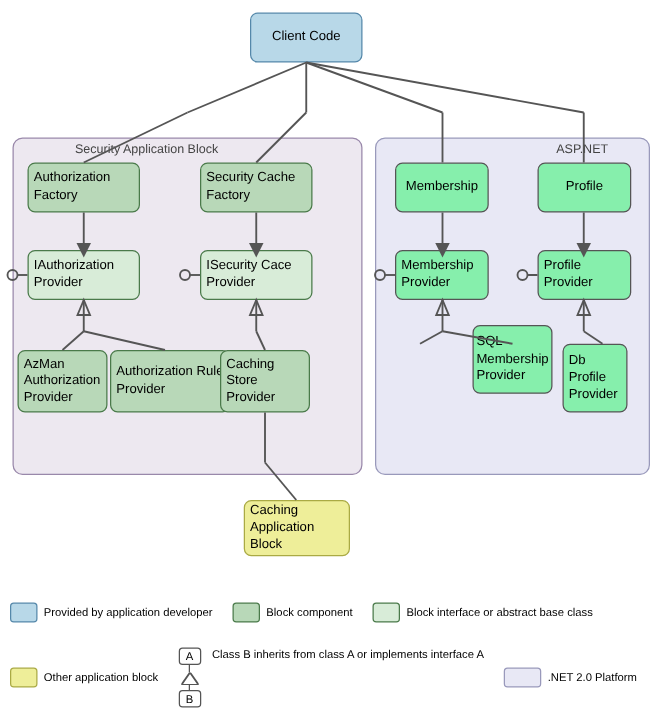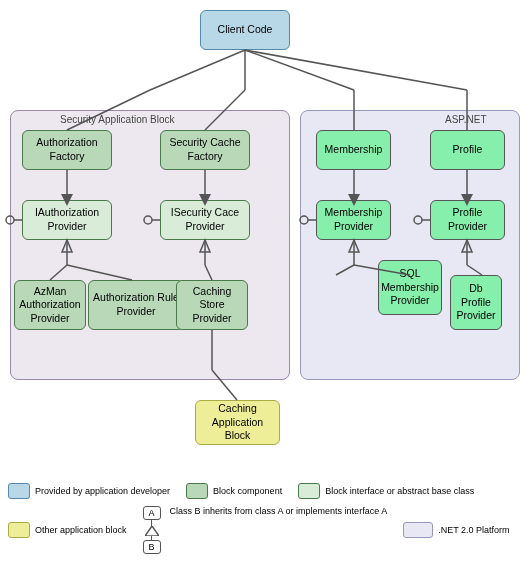--- a/index.html
+++ b/index.html
@@ -15,21 +15,21 @@
       position: relative;
       width: 529px;
       height: 570px;
     }
 
     
     .box {
       position: absolute;
       border: 1.5px solid #555;
       border-radius: 6px;
-      text-align: center;
+      text-align: left;
       display: flex;
       align-items: center;
       justify-content: center;
       padding: 4px;
       line-height: 1.3;
       font-size: 10.5px;
     }
     .box-blue {
       background: #b8d8e8;
       border-color: #5588aa;
@@ -234,21 +234,21 @@
     <line x1="467" y1="265" x2="482" y2="275" stroke="#555" stroke-width="1.5"></line>
     <polygon points="467,240 462,252 472,252" fill="none" stroke="#555" stroke-width="1.5"></polygon>
 
     <defs>
       <marker id="arrow" markerWidth="8" markerHeight="8" refX="4" refY="4" orient="auto">
         <path d="M0,0 L8,4 L0,8 Z" fill="#555"></path>
       </marker>
     </defs>
   </svg>
 
-  <div class="legend" style="bottom:16px; left:8px; right:8px; position:absolute; display:flex; flex-wrap:wrap; gap:7px 16px; font-size:9px;">
+  <div class="legend" style="bottom:4px; left:8px; right:8px; position:absolute; display:flex; flex-wrap:wrap; gap:20px 16px; font-size:9px;">
     <div class="legend-item">
       <div class="legend-box" style="background:#b8d8e8; border-color:#5588aa;"></div>
       <span>Provided by application developer</span>
     </div>
     <div class="legend-item">
       <div class="legend-box" style="background:#b8d8b8; border-color:#4a7a4a;"></div>
       <span>Block component</span>
     </div>
     <div class="legend-item">
       <div class="legend-box" style="background:#d8ecd8; border-color:#4a7a4a;"></div>

